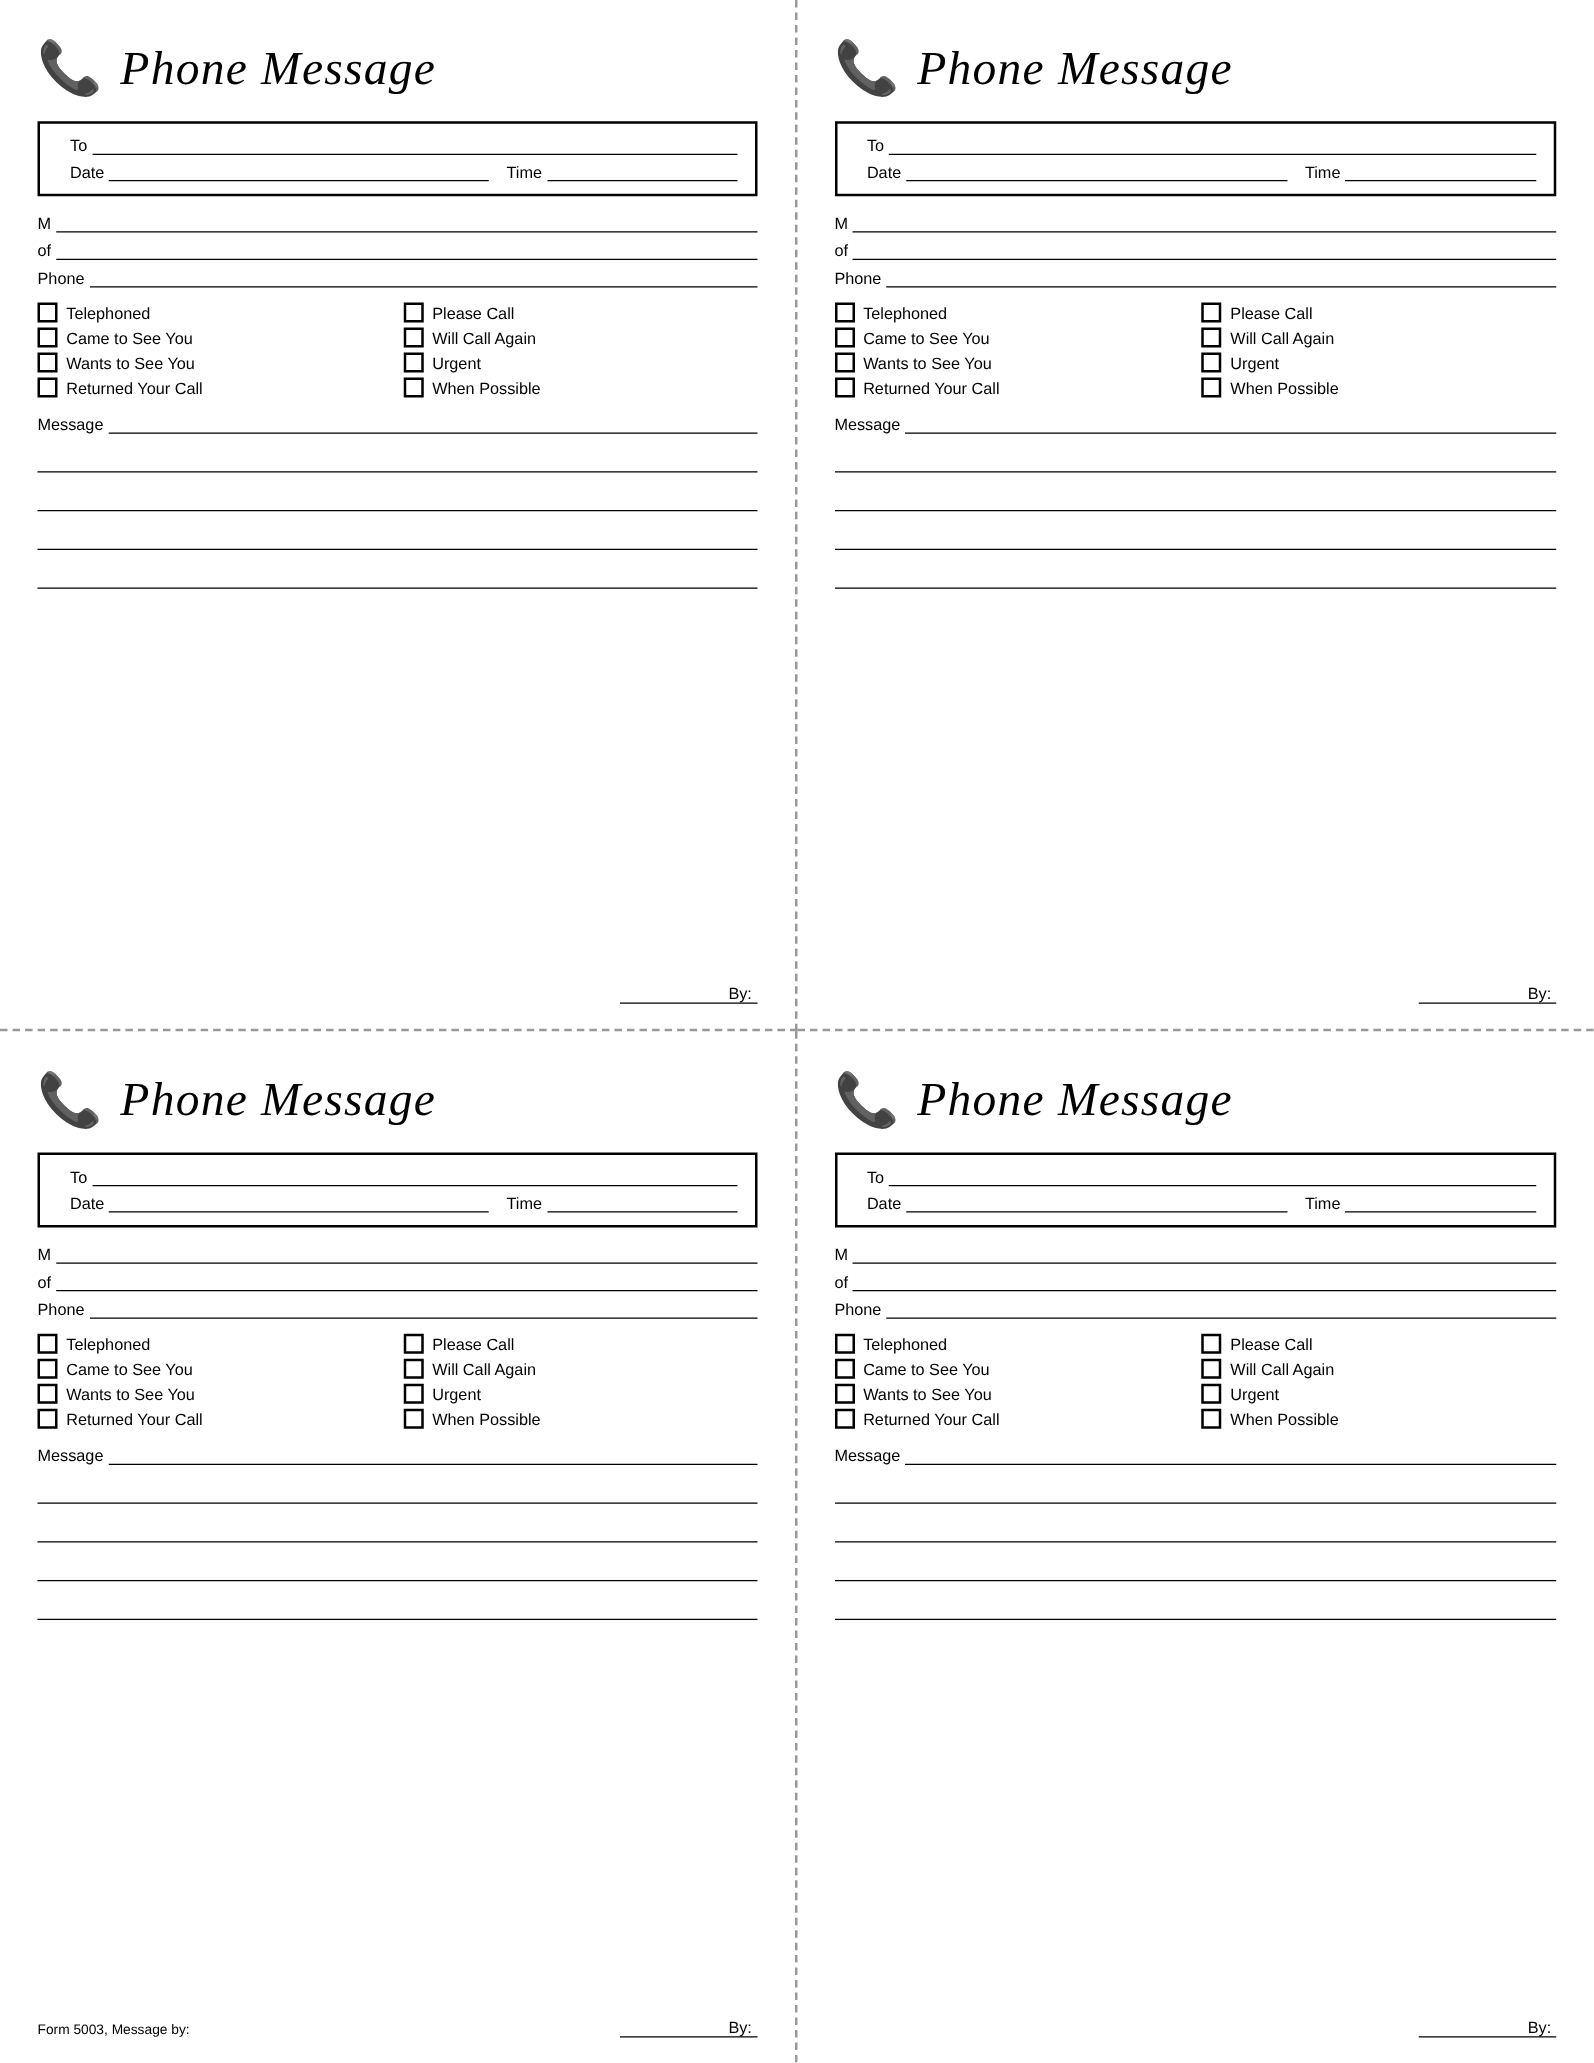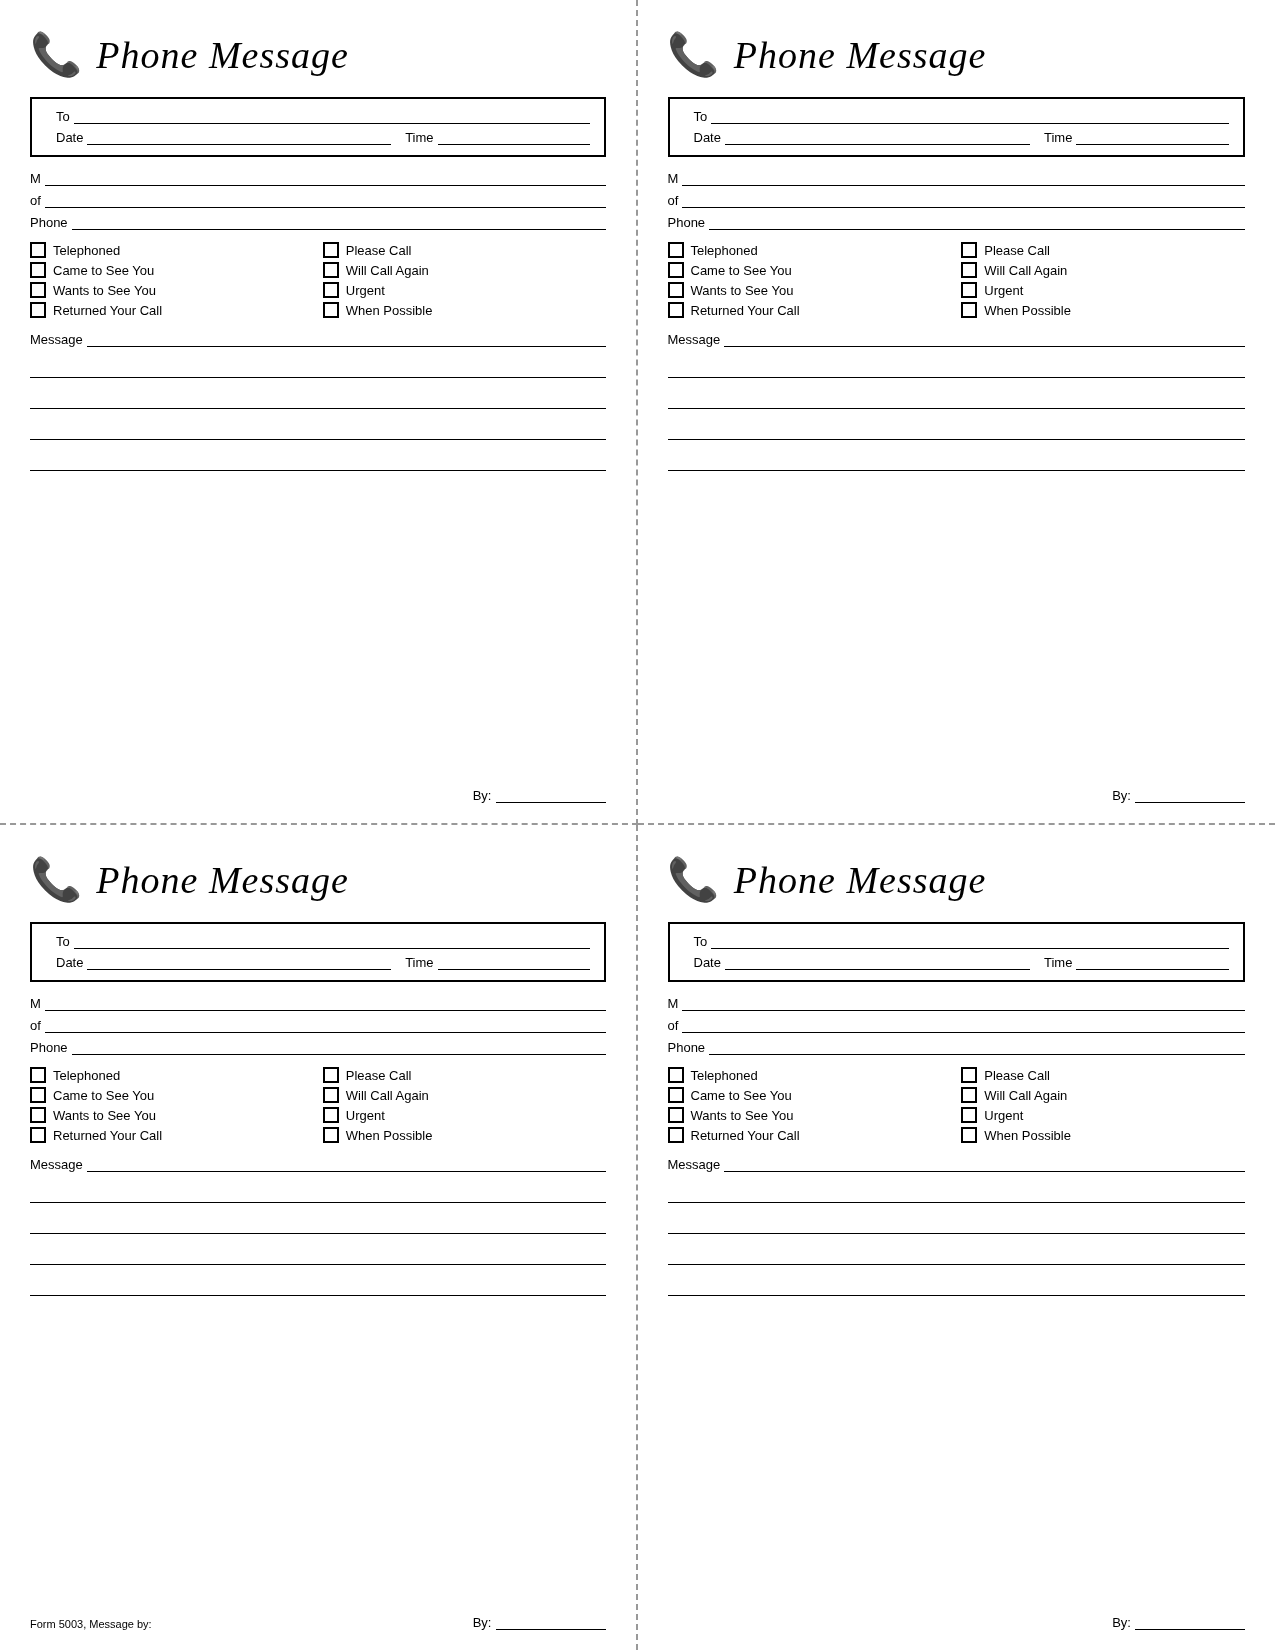--- a/index.html
+++ b/index.html
@@ -159,20 +159,21 @@
       width: 100%;
       margin-bottom: 18px;
     }
 
     .by-line {
       display: flex;
       justify-content: flex-end;
       align-items: flex-end;
       margin-top: auto;
       padding-top: 6px;
+      flex-direction: column;
     }
 
     .by-label {
       font-size: 13px;
       font-family: Arial, sans-serif;
       margin-right: 4px;
     }
 
     .by-underline {
       width: 110px;

